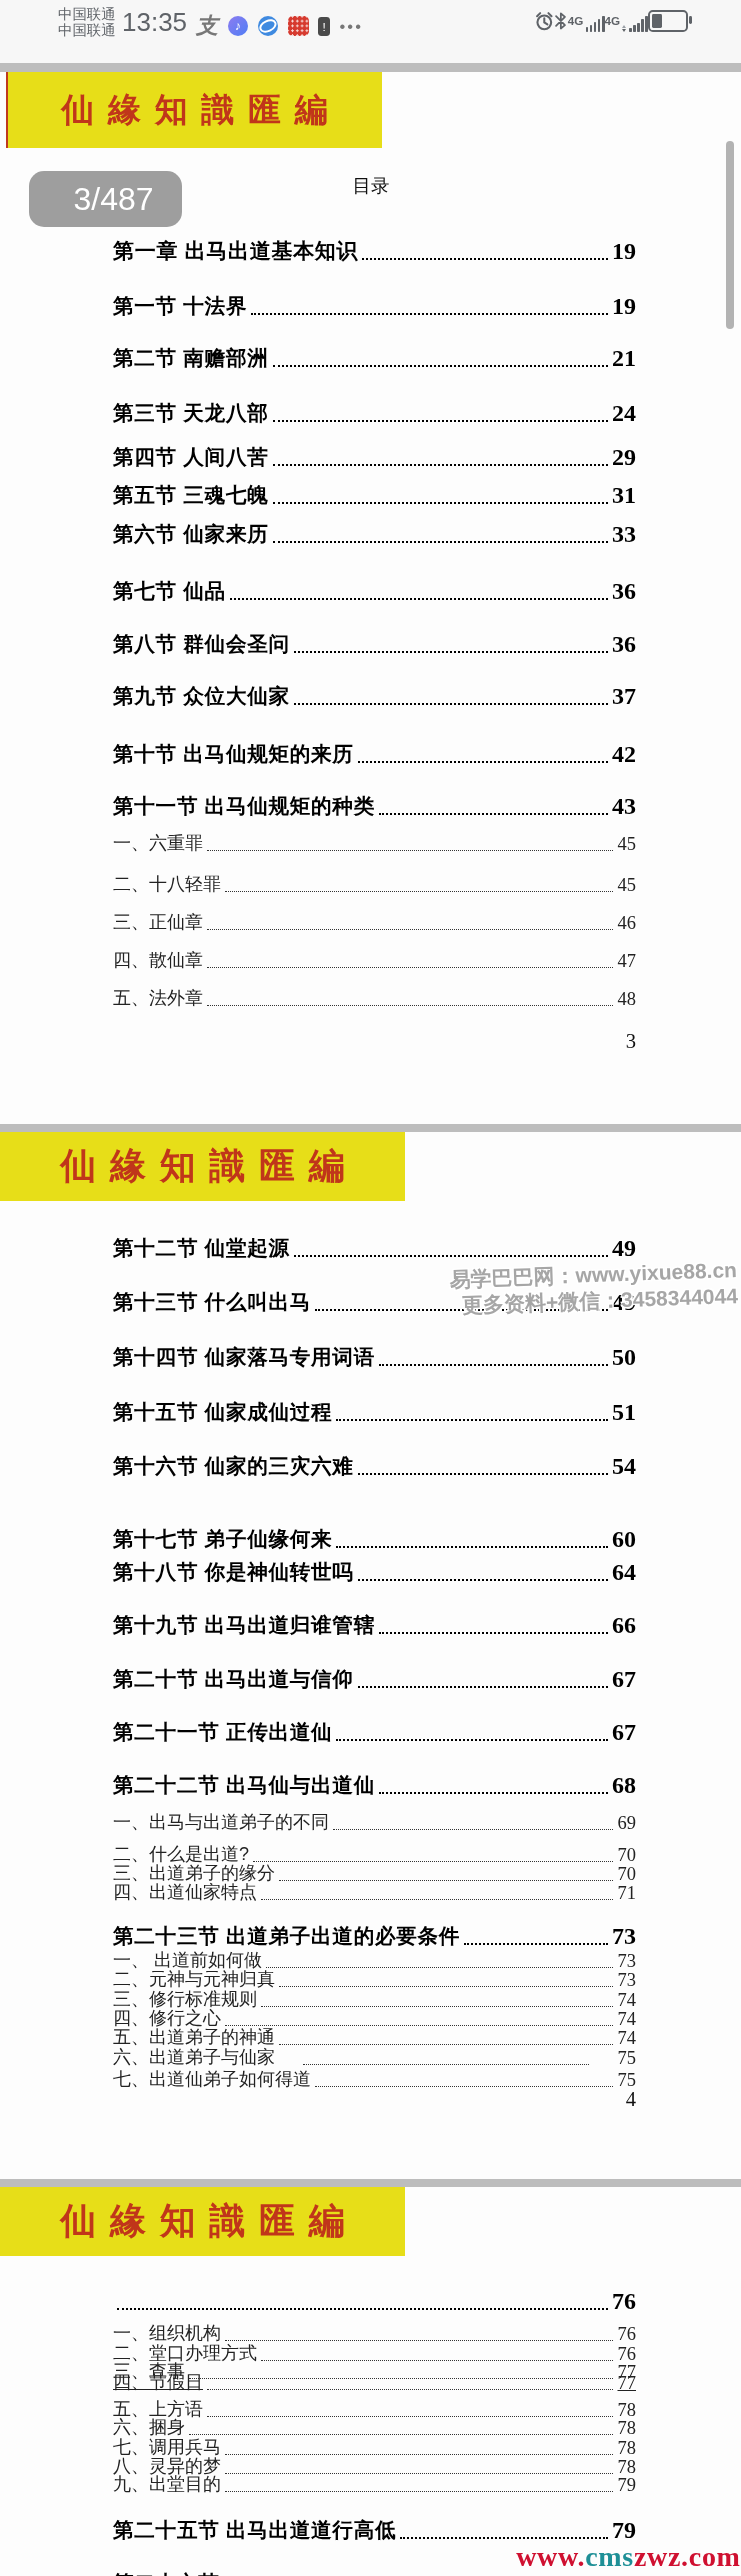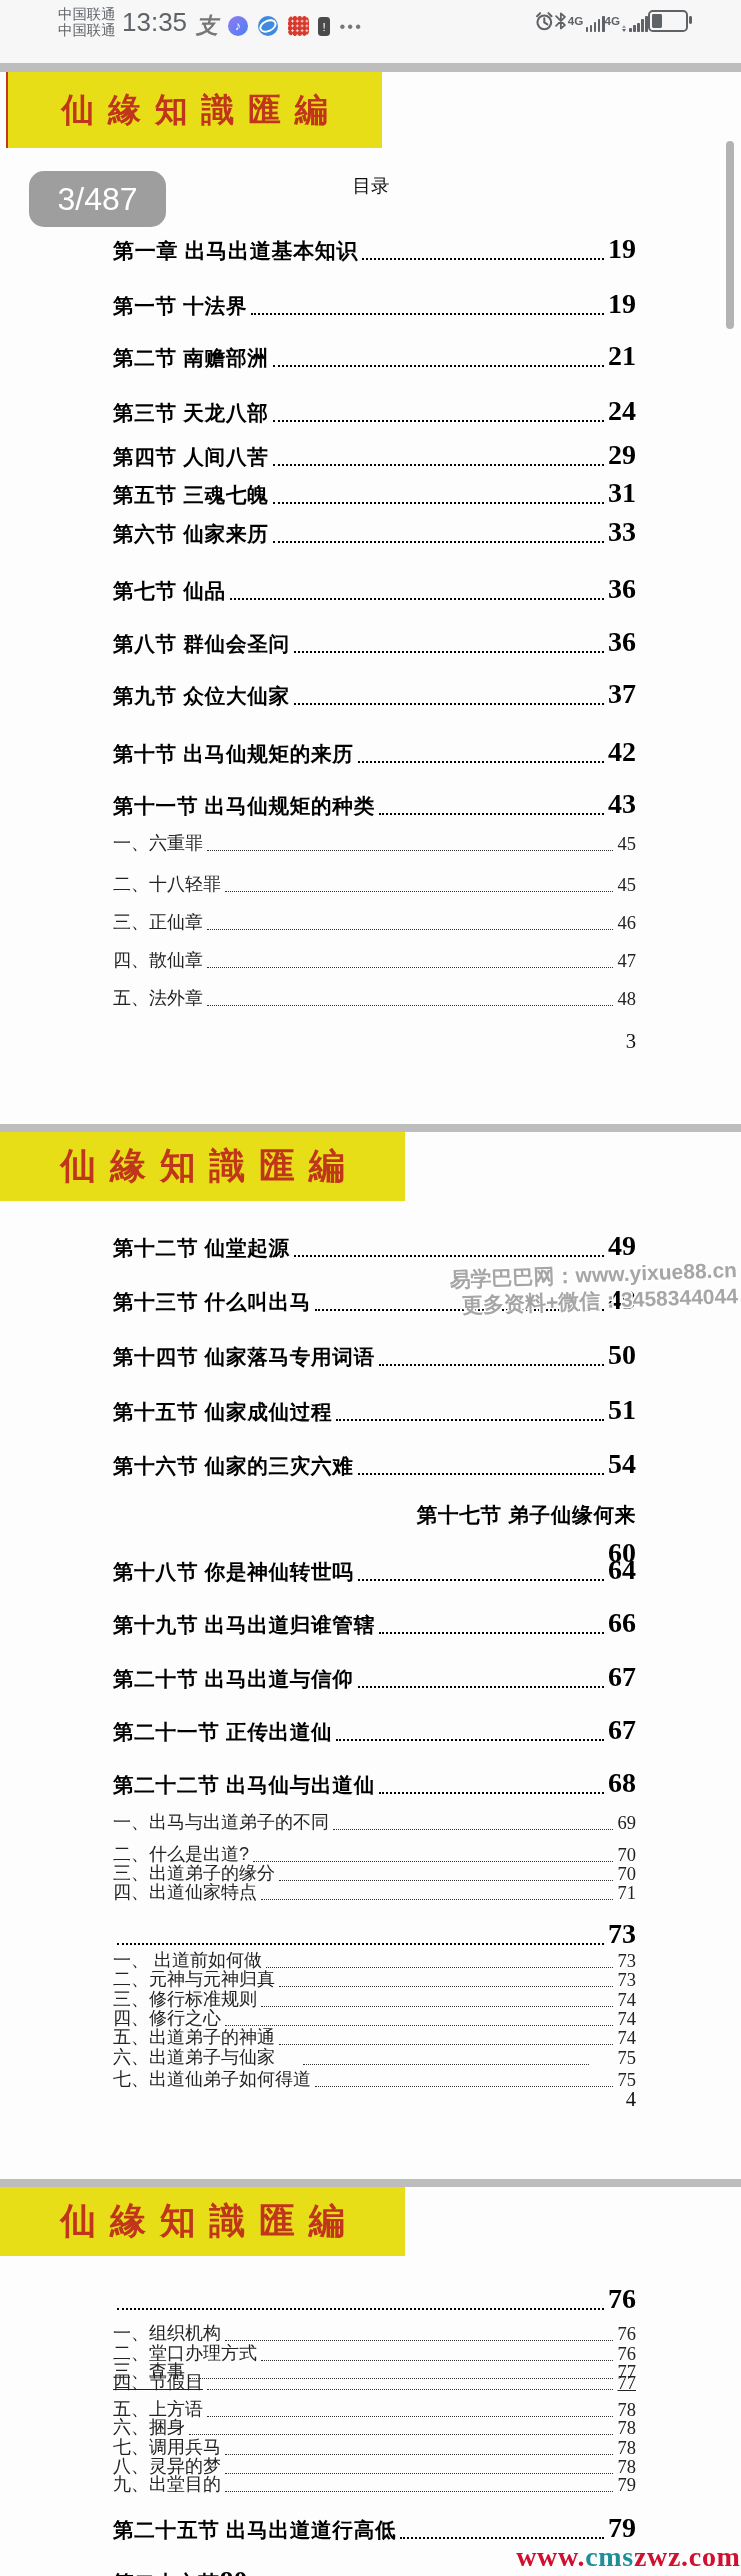--- a/index.html
+++ b/index.html
@@ -44,32 +44,32 @@
 
   .banner{position:absolute;top:0;background:#e7de18;display:flex;align-items:center;justify-content:center;}
   .banner .btitle{font-family:"Liberation Serif",serif;font-weight:700;color:#c0361a;letter-spacing:13.7px;text-indent:13.7px;}
   #banner1{left:5.5px;width:374px;height:76px;border-left:2.1px solid #bf3a1e;}
   #banner1 .btitle{font-size:33px;}
   #banner2,#banner3{left:0;width:405px;height:69px;}
   #banner2 .btitle,#banner3 .btitle{font-size:36px;}
 
   .toc-heading{position:absolute;left:0;width:742px;text-align:center;font-size:18.5px;font-weight:400;color:#111;top:101px;}
   .pill{position:absolute;left:29px;top:99px;width:137px;height:56px;border-radius:15px;background:rgba(150,150,150,.92);
-        color:#fff;font-size:32px;display:flex;align-items:center;justify-content:center;}
+        color:#fff;font-size:32px;display:flex;align-items:center;justify-content:center;padding-left:16px;}
 
   
   .row{position:absolute;left:113px;right:106px;display:flex;align-items:flex-end;color:#000;}
   .row .dots{flex:1;margin:0 4.1px;}
   .row .pg{font-family:"Liberation Serif",serif;}
   .row.chapter{height:33px;}
   .row.chapter .lbl{font-size:21px;font-weight:700;letter-spacing:0.7px;white-space:nowrap;}
   .row.sec{height:32px;}
   .row.sec .lbl{font-size:20.6px;font-weight:700;letter-spacing:0.7px;white-space:nowrap;}
   .row.chapter .dots,.row.sec .dots{border-bottom:2.7px dotted #000;margin-bottom:5.5px;}
-  .row.chapter .pg,.row.sec .pg{font-size:28px;font-weight:700;}
+  .row.chapter .pg,.row.sec .pg{font-size:24px;font-weight:700;}
   .row.sub{height:23px;color:#222;}
   .row.sub .lbl{font-size:18px;white-space:nowrap;}
   .row.sub .dots{border-bottom:1.4px dotted #333;margin-bottom:4.1px;}
   .row.sub .pg{font-size:18.5px;}
 
   .folio{position:absolute;right:106px;font-family:"Liberation Serif",serif;font-size:20.6px;color:#111;}
 
   
   .wm{position:absolute;right:4.1px;top:130px;text-align:right;transform:rotate(-2deg);
       font-size:21px;font-weight:700;color:#a6a6a6;line-height:26px;
@@ -266,21 +266,21 @@
         <div class="row sec" style="top: 262px;">
           <span class="lbl">第十五节 仙家成仙过程</span>
           <span class="dots"></span>
           <span class="pg">51</span>
         </div>
         <div class="row sec" style="top: 316px;">
           <span class="lbl">第十六节 仙家的三灾六难</span>
           <span class="dots"></span>
           <span class="pg">54</span>
         </div>
-        <div class="row sec" style="top: 369px; flex-direction: column;">
+        <div class="row sec" style="top: 389px;">
           <span class="lbl">第十七节 弟子仙缘何来</span>
           <span class="dots"></span>
           <span class="pg">60</span>
         </div>
         <div class="row sec" style="top: 422px;">
           <span class="lbl">第十八节 你是神仙转世吗</span>
           <span class="dots"></span>
           <span class="pg">64</span>
         </div>
         <div class="row sec" style="top: 475px;">
@@ -317,20 +317,21 @@
           <span class="lbl">三、出道弟子的缘分</span>
           <span class="dots"></span>
           <span class="pg">70</span>
         </div>
         <div class="row sub" style="top: 749px;">
           <span class="lbl">四、出道仙家特点</span>
           <span class="dots"></span>
           <span class="pg">71</span>
         </div>
         <div class="row sec" style="top: 786px;">
+          <span class="lbl">第二十三节 出道弟子出道的必要条件</span>
           <span class="dots"></span>
           <span class="pg">73</span>
         </div>
         <div class="row sub" style="top: 817px;">
           <span class="lbl">一、 出道前如何做</span>
           <span class="dots"></span>
           <span class="pg">73</span>
         </div>
         <div class="row sub" style="top: 836px;">
           <span class="lbl">二、元神与元神归真</span>

